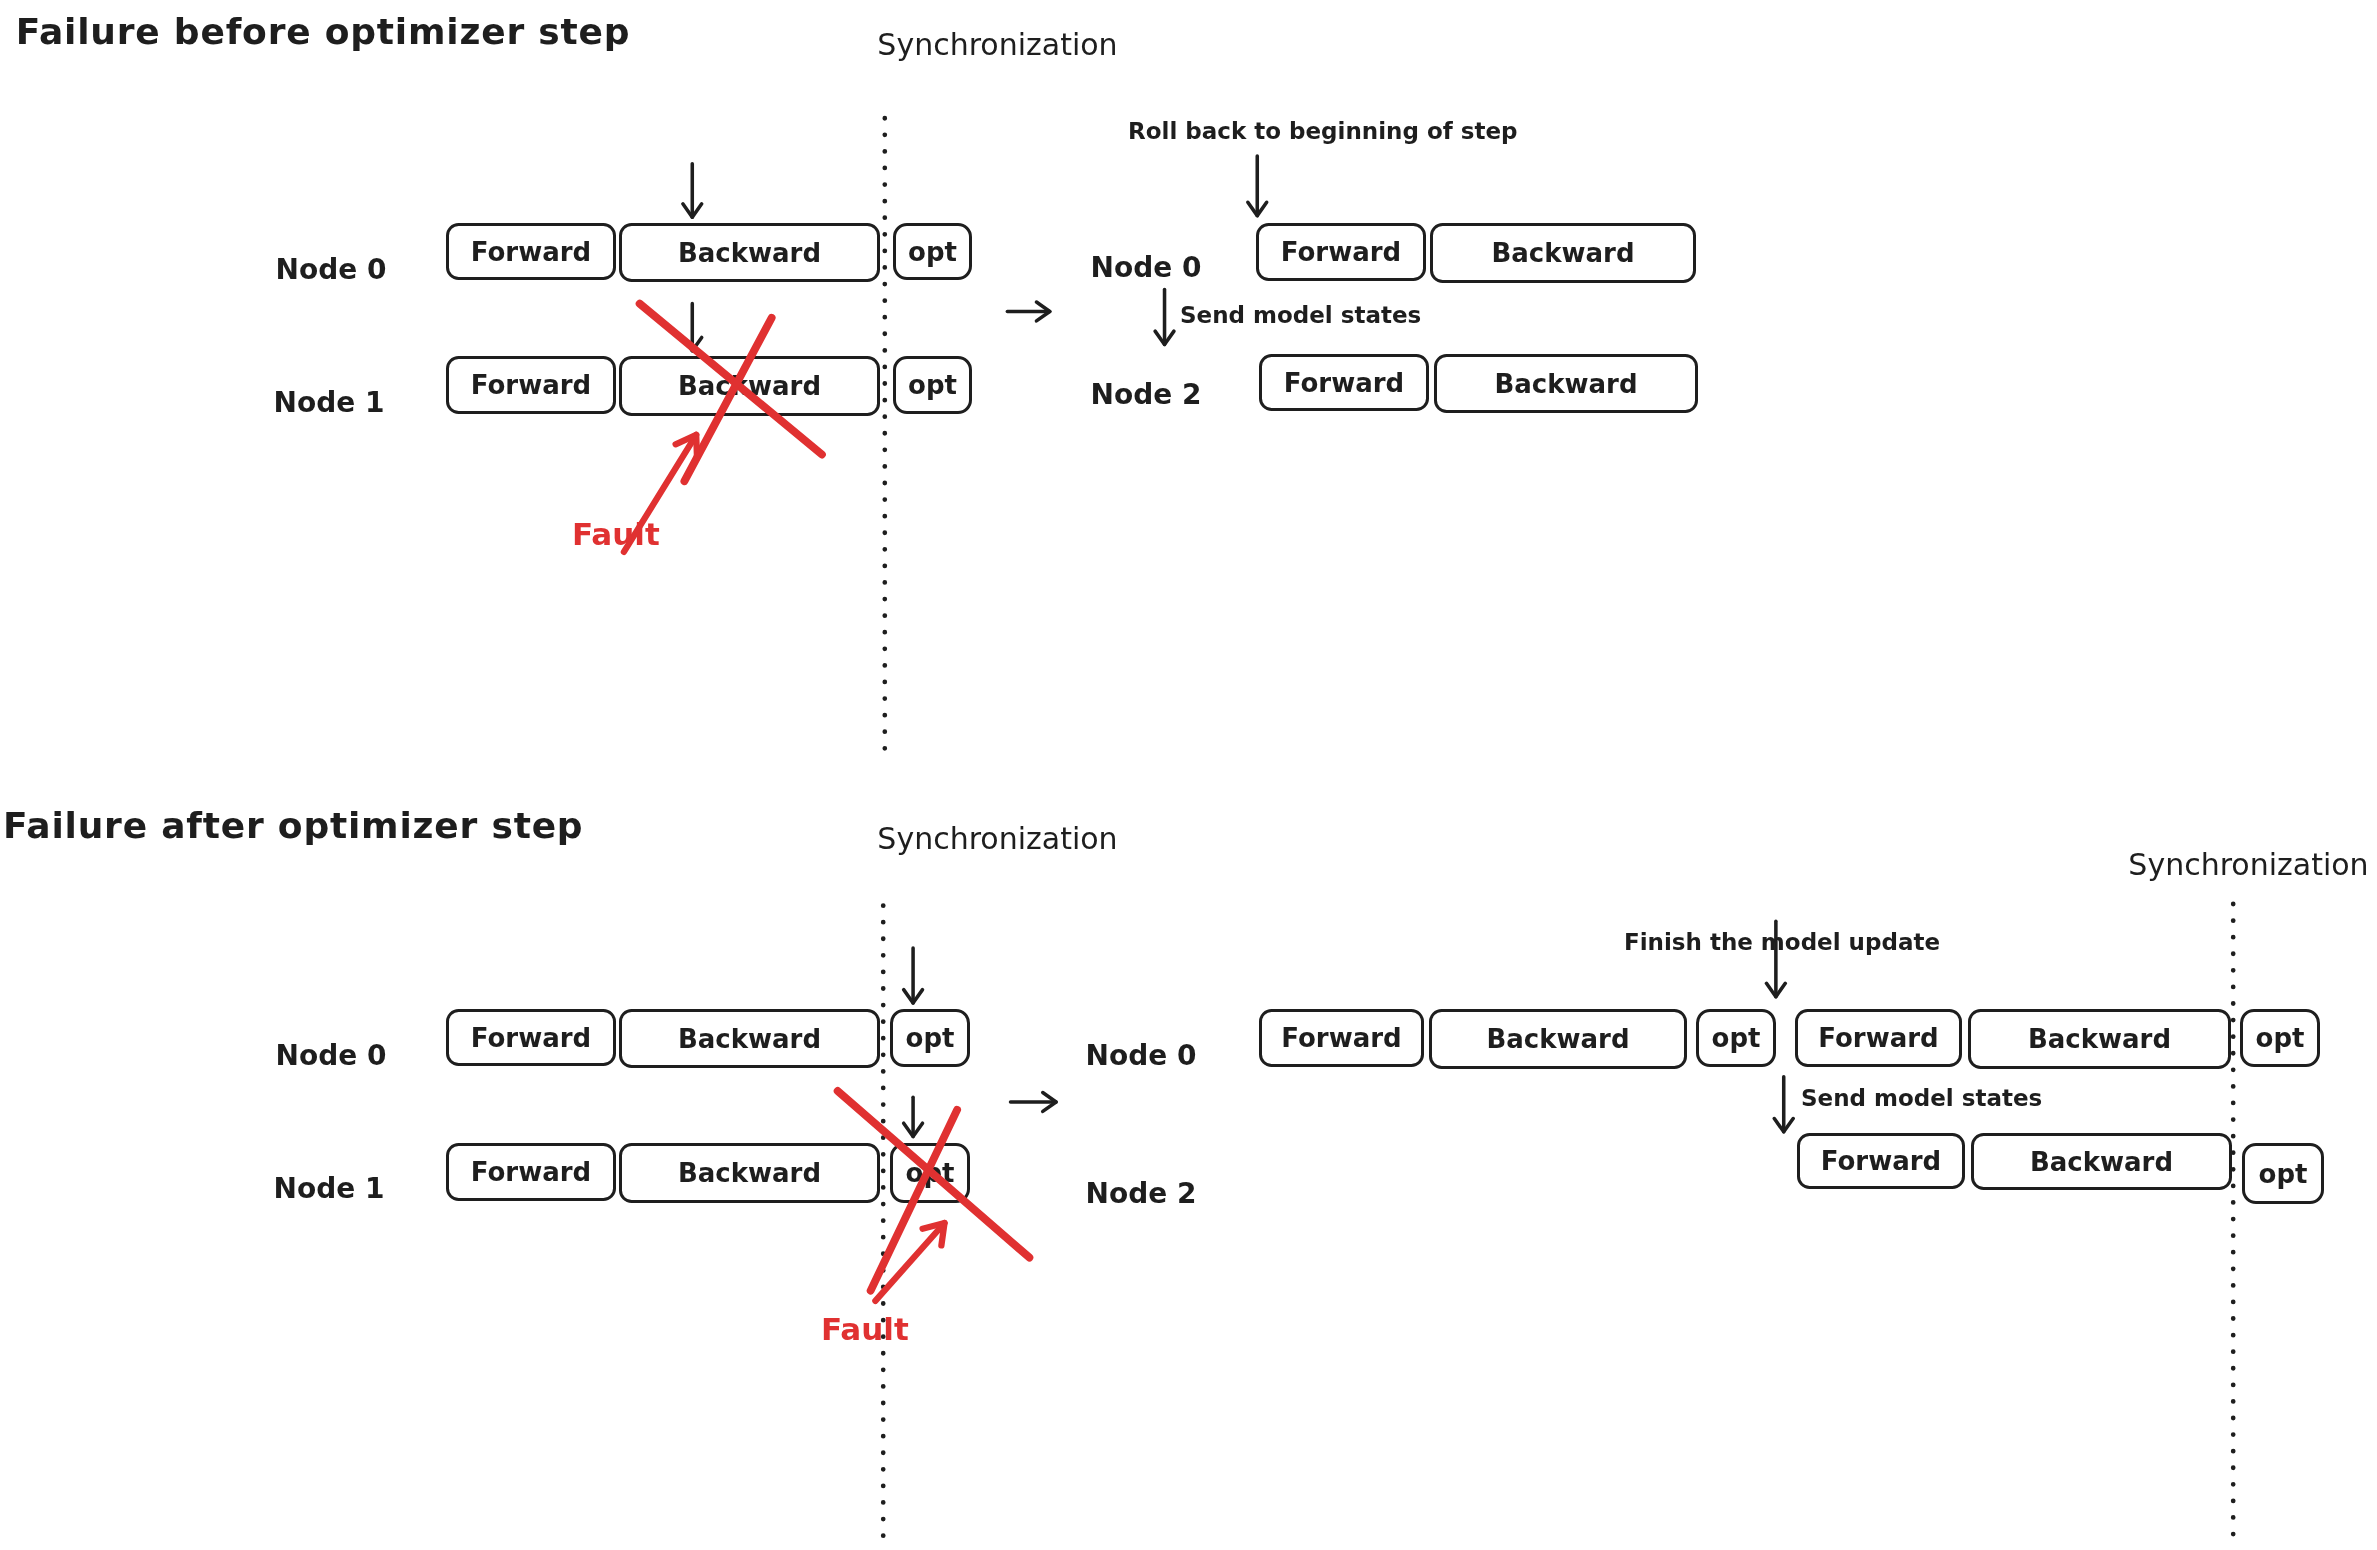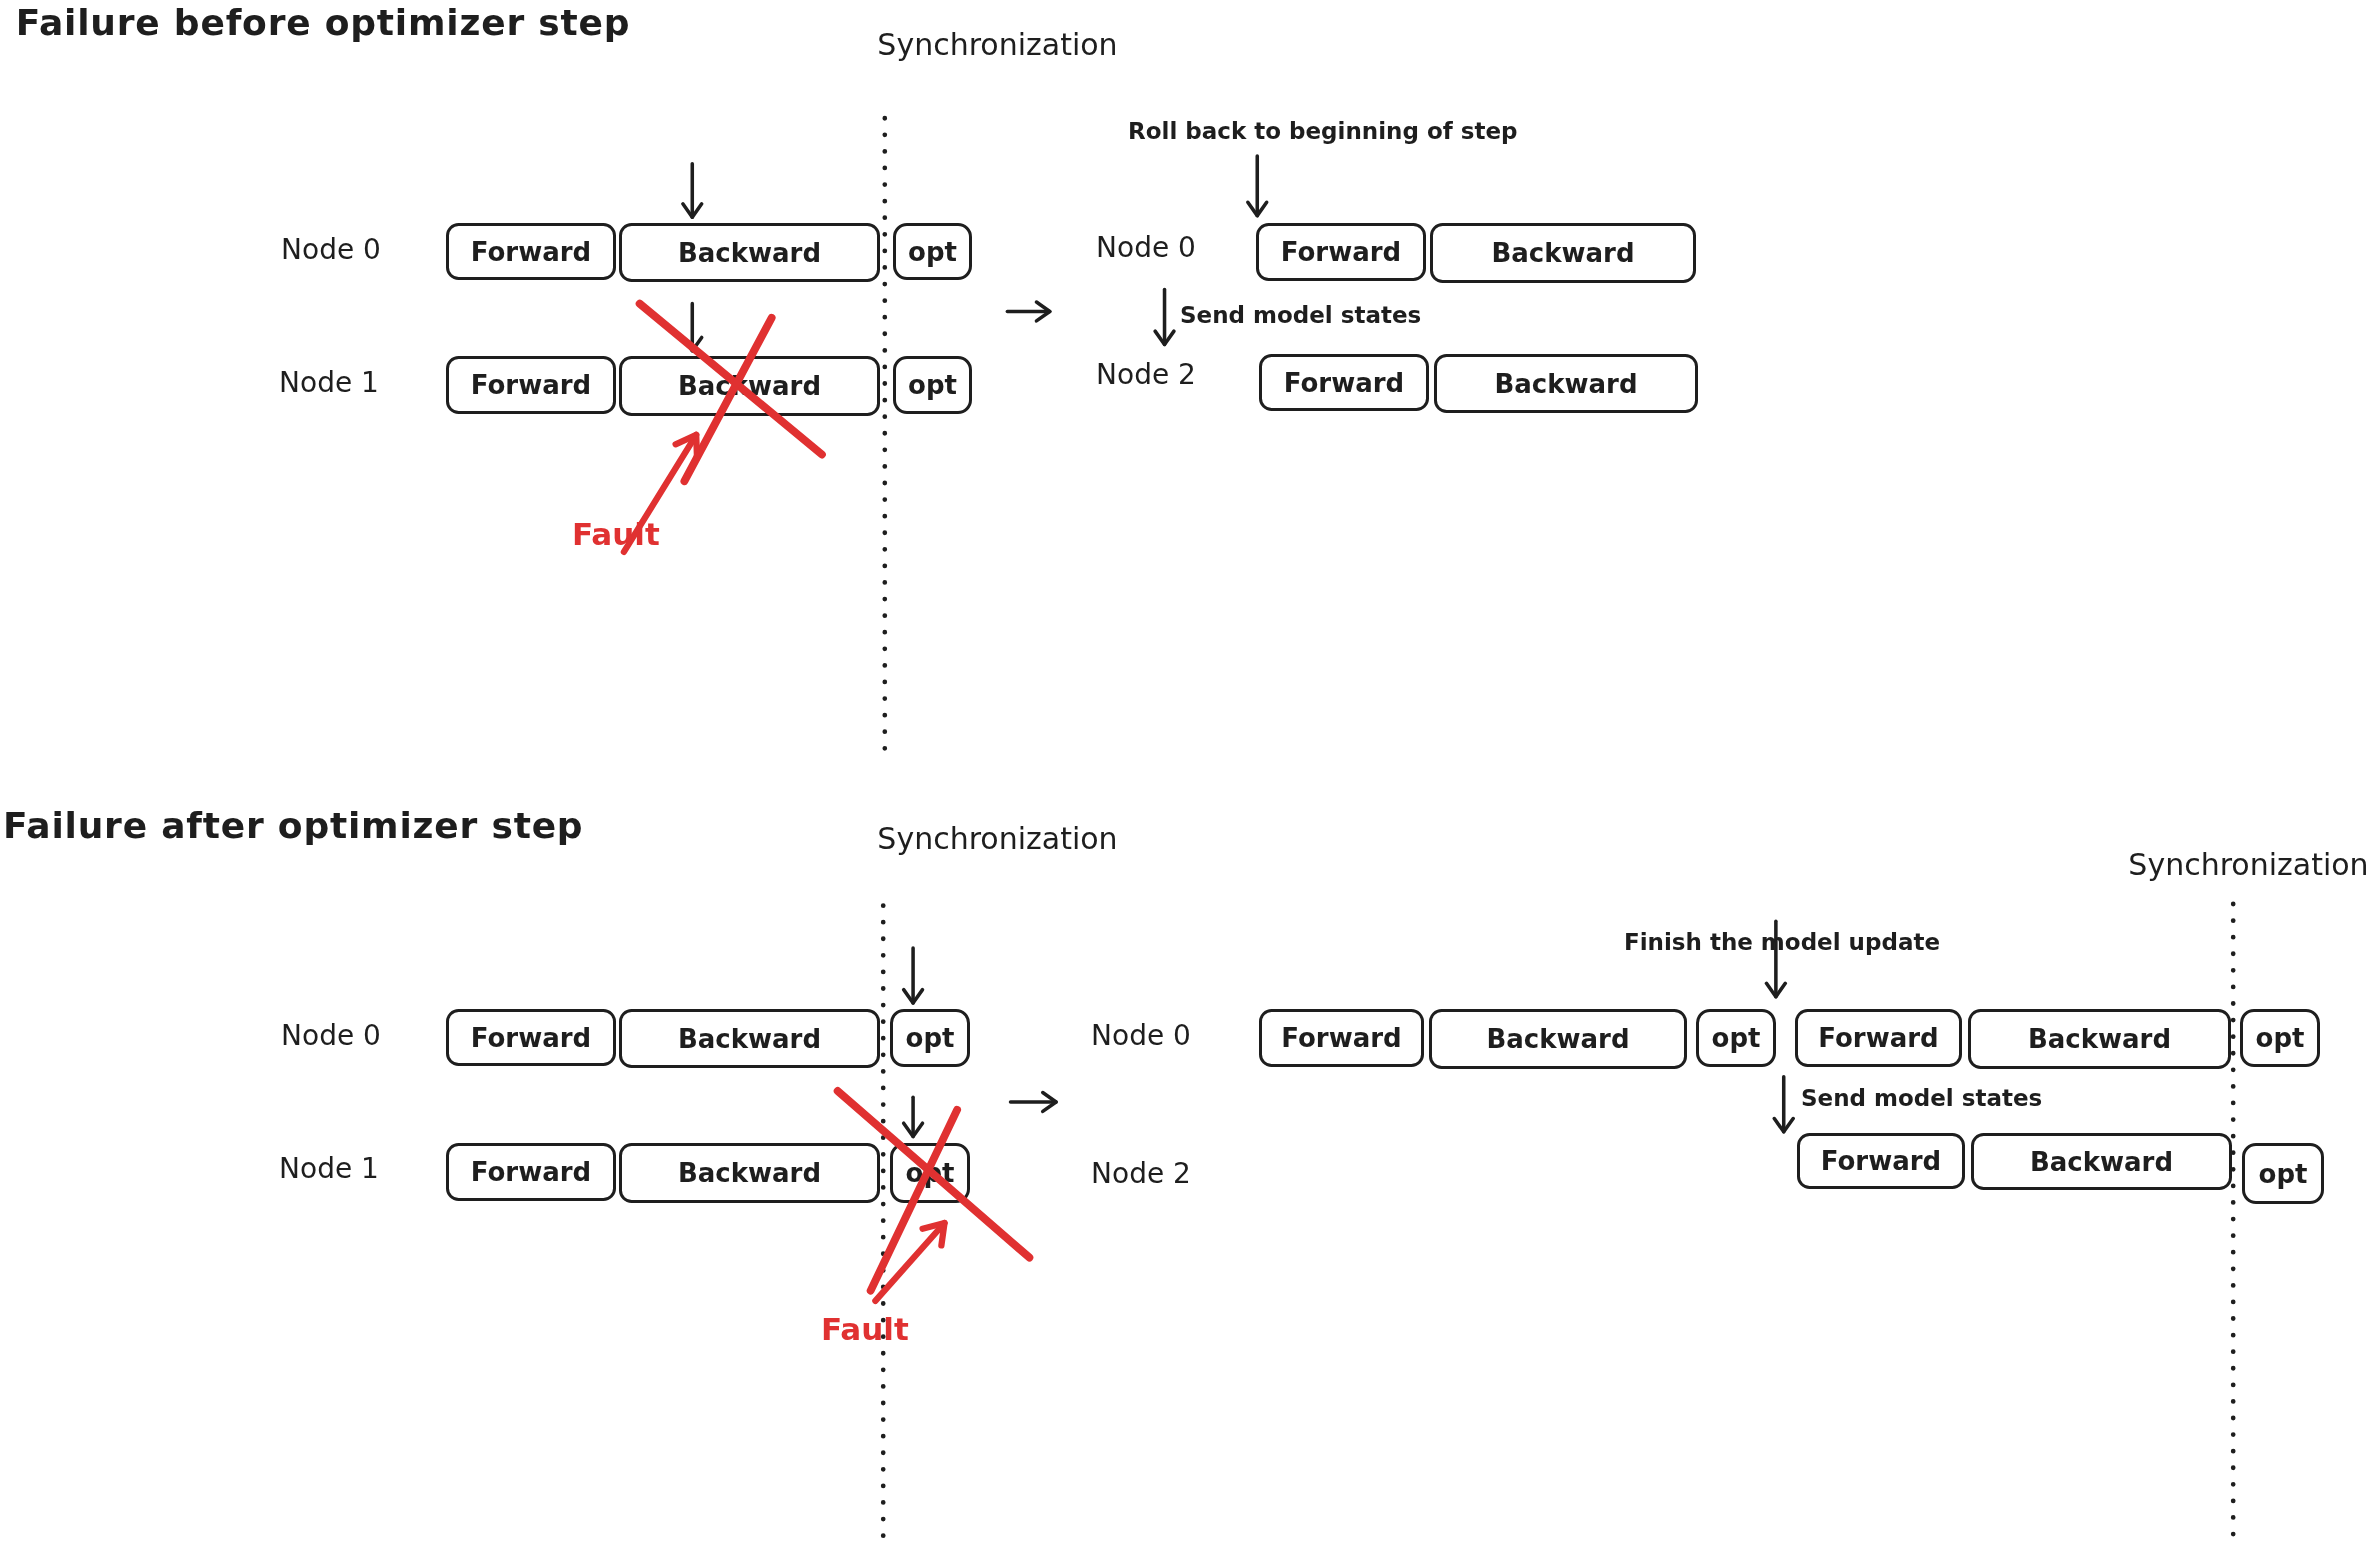--- a/index.html
+++ b/index.html
@@ -6,40 +6,40 @@
   html,body { background:#fff; }
   .canvas {
     position:relative; width:2377px; height:1551px;
     background:var(--bg,#ffffff);
     font-family:"DejaVu Sans","Liberation Sans",sans-serif;
     color:var(--ink,#1e1e1e);
     overflow:hidden;
   }
   .title { position:absolute; font-size:36px; font-weight:bold; letter-spacing:0.8px; white-space:nowrap; }
   .sync  { position:absolute; font-size:30px; font-weight:normal; text-align:center; white-space:nowrap; }
-  .nodelbl { position:absolute; font-size:28px; font-weight:normal; text-align:center; white-space:nowrap; }
+  .nodelbl { position:absolute; font-size:28px; font-weight:bold; text-align:center; white-space:nowrap;margin-top:20px; }
   .box {
     position:absolute; display:flex; align-items:center; justify-content:center;
     background:#fff; border:3.5px solid var(--ink,#1e1e1e); border-radius:12.6px;
     font-size:26px; font-weight:bold; white-space:nowrap;
   }
   .opt { border-radius:14px; }
   .ann { position:absolute; font-size:23px; font-weight:bold; text-align:center; white-space:nowrap; }
   .ann-left { text-align:left; }
   .fault { position:absolute; font-size:31px; font-weight:bold; color:var(--red,#e03131); text-align:left; white-space:nowrap; }
   svg.layer { position:absolute; left:0; top:0; z-index:5; }
   .ink-stroke { stroke:var(--ink,#1e1e1e); }
   .red-stroke { stroke:var(--red,#e03131); }
 </style>
 </head>
 <body>
 
 <div class="canvas">
 
-  <div class="title" style="left:15.7px;top:2px">Failure before optimizer step</div>
+  <div class="title" style="left:15.7px;top:11px">Failure before optimizer step</div>
   <div class="sync" style="left:868px;top:27px;width:259px">Synchronization</div>
 
   <div class="nodelbl" style="left:274px;top:233px;width:114px">Node 0</div>
   <div class="nodelbl" style="left:272px;top:366px;width:114px">Node 1</div>
 
   <div class="box" style="left:446px;top:223px;width:170px;height:57px">Forward</div>
   <div class="box" style="left:619px;top:223px;width:261px;height:59px">Backward</div>
   <div class="box opt" style="left:893px;top:223px;width:79px;height:57px">opt</div>
 
   <div class="box" style="left:446px;top:356px;width:170px;height:58px">Forward</div>

